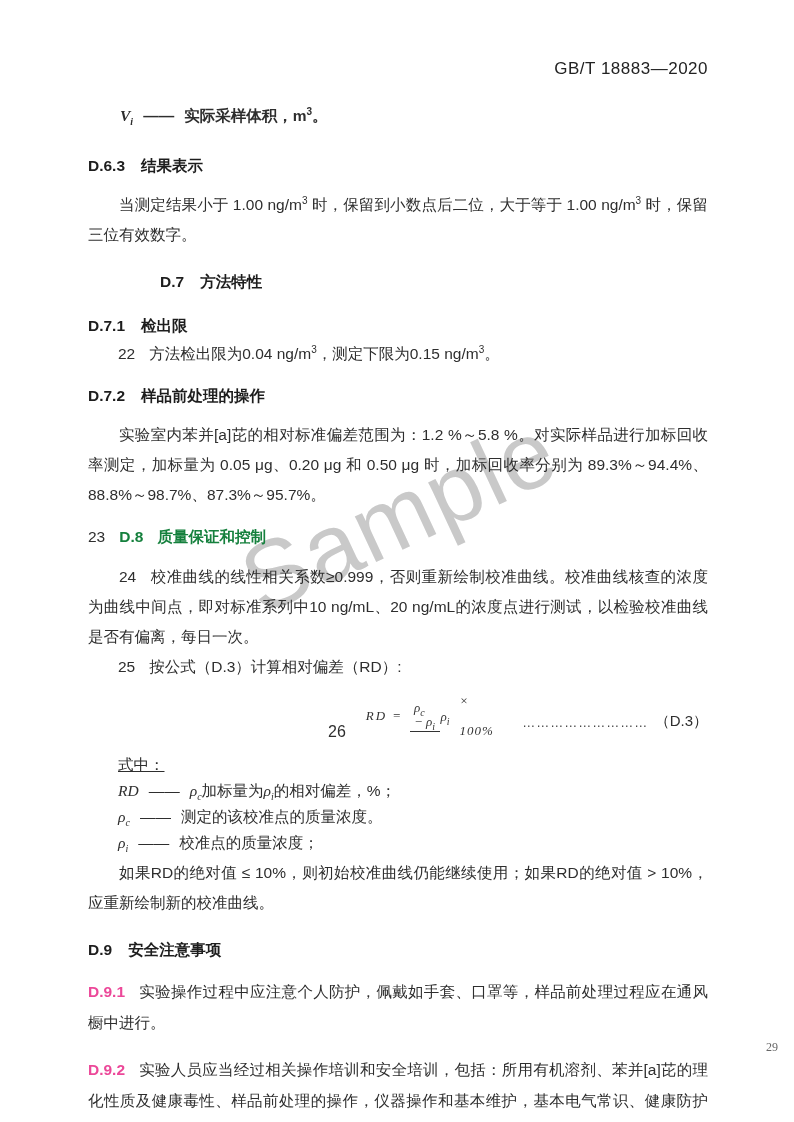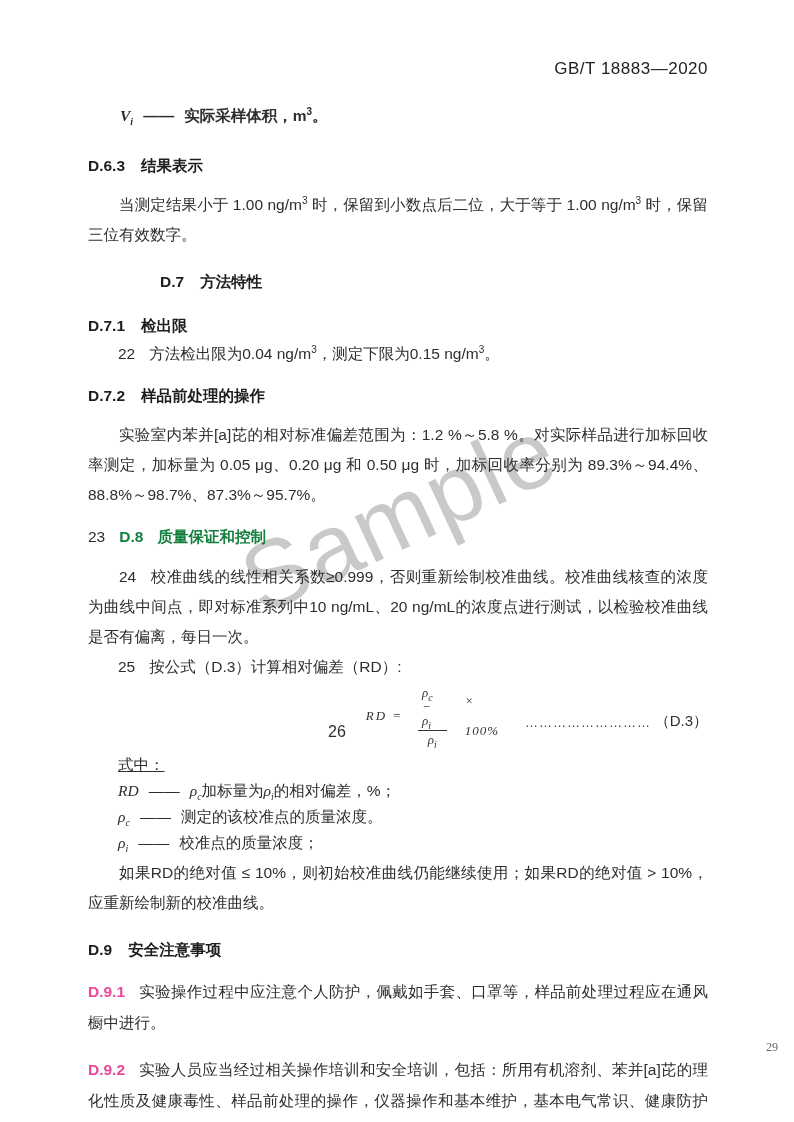--- a/index.html
+++ b/index.html
@@ -37,21 +37,21 @@
   .line22{ margin-top:2px; padding-left:30px; line-height:28px;}
   .line-d8{ margin-top:14px; line-height:26px;}
   .line-d8 .h-run{ font-weight:bold; color:#15803d;}
   .line-d8 .h-run .num{ margin-right:14px;}
   .line25{ margin-top:0; padding-left:30px;}
   .formula-row{ display:flex; align-items:center; margin-top:8px; padding-left:240px; height:52px;}
   .f-marker{ font-size:16px; align-self:flex-end; line-height:20px; margin-right:20px;}
   .formula{ display:flex; align-items:center; font-family:"Liberation Serif","DejaVu Serif",serif; font-style:italic; font-size:13px; color:#333;}
   .f-lhs{ letter-spacing:2px;}
   .f-eq{ margin:0 5px;}
-  .frac{ display:inline-flex; flex-direction:column; align-items:center; vertical-align:middle; margin:0 12px;}
+  .frac{ display:inline-flex; flex-direction:row; align-items:center; vertical-align:middle; margin:0 4px;}
   .frac-num{ padding:0 4px 2px 4px; border-bottom:1px solid #333; line-height:14px;}
   .frac-den{ padding-top:2px; line-height:14px;}
   .f-times{ margin-left:6px; letter-spacing:1px;}
   .leader{ width:150px; overflow:hidden; white-space:nowrap; font-size:13px; color:#444; margin:14px 6px 0 26px; letter-spacing:1px;}
   .f-ref{ font-size:15px; color:#2e2e2e; margin-top:10px;}
   .where{ margin-top:10px; padding-left:30px; line-height:26px;text-decoration:underline;}
   .def-line{ padding-left:30px; line-height:26px;}
   .def-term{ font-style:italic; font-family:"Liberation Serif",serif;}
   .rho{ font-style:italic; font-family:"Liberation Serif",serif;}
   .run-num{ font-weight:bold; color:#ec4899; margin-right:14px;}

